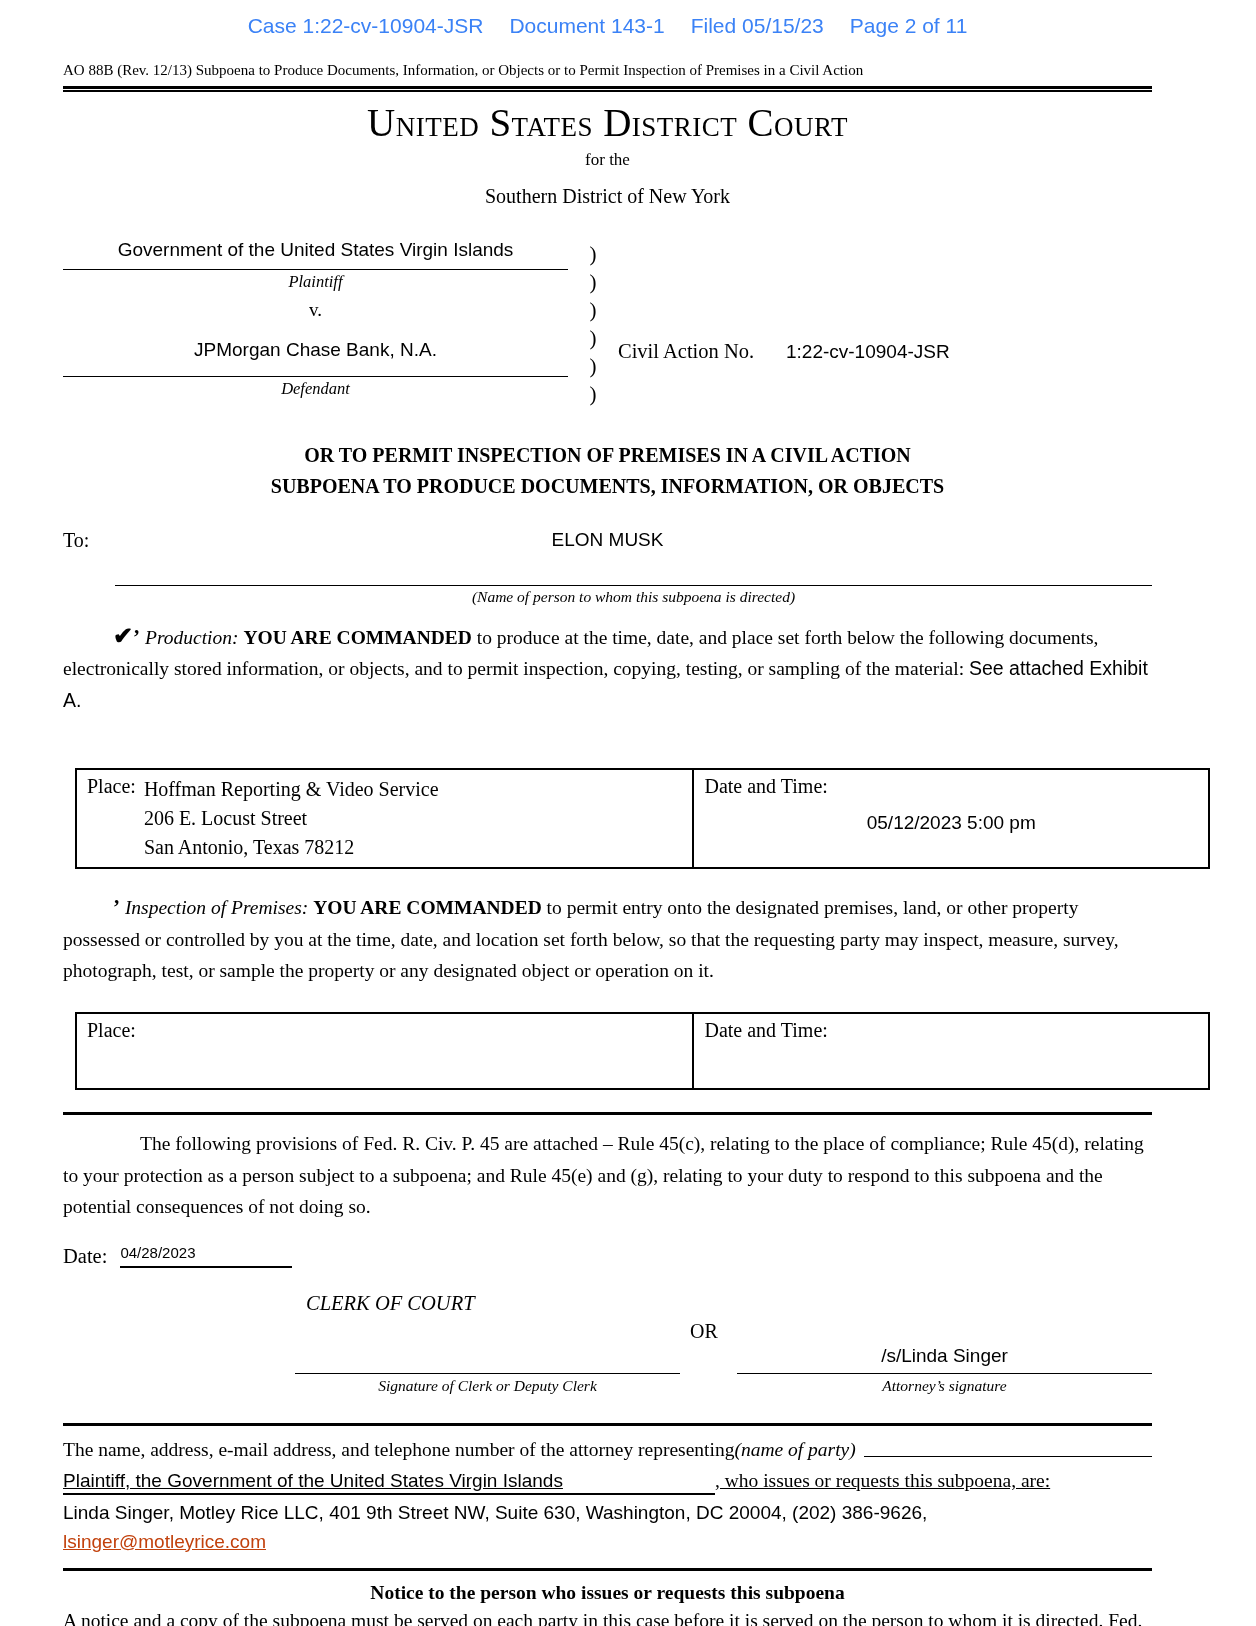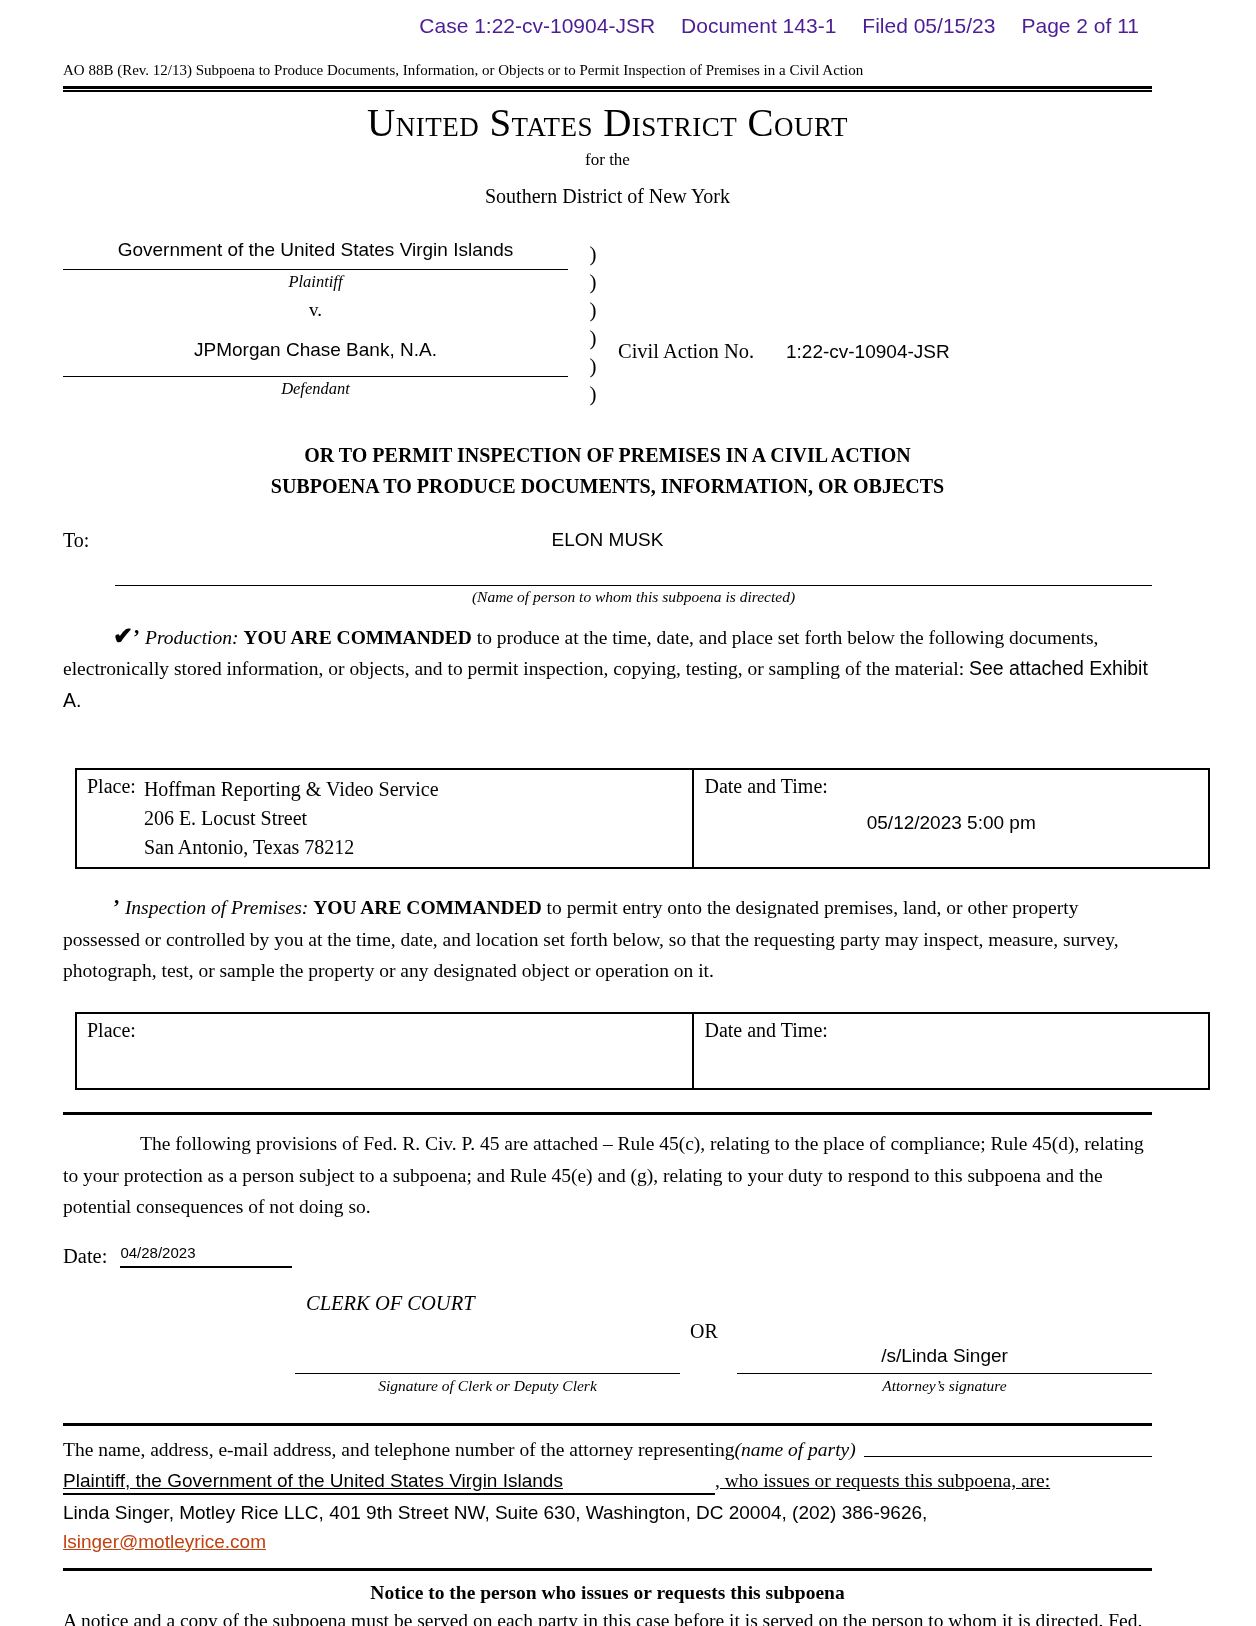--- a/index.html
+++ b/index.html
@@ -14,22 +14,22 @@
     font-size: 19.5px;
     padding: 14px 104px 40px 63px;
     overflow: hidden;
   }
   .sans { font-family: "Liberation Sans", sans-serif; }
   .italic { font-style: italic; }
   .bold { font-weight: bold; }
 
   
   .stamp {
-    text-align: right;
-    color: #4c1d95;
+    text-align: center;
+    color: #3b82f6;
     font-family: "Liberation Sans", sans-serif;
     font-size: 21px;
     margin-bottom: 24px;
   }
   .stamp span { margin: 0 13px; }
 
   
   .form-id { font-size: 15px; margin-bottom: 7px; }
   .double-rule { border-top: 3.5px solid #000; height: 5.5px; border-bottom: 2px solid #000; }
 

